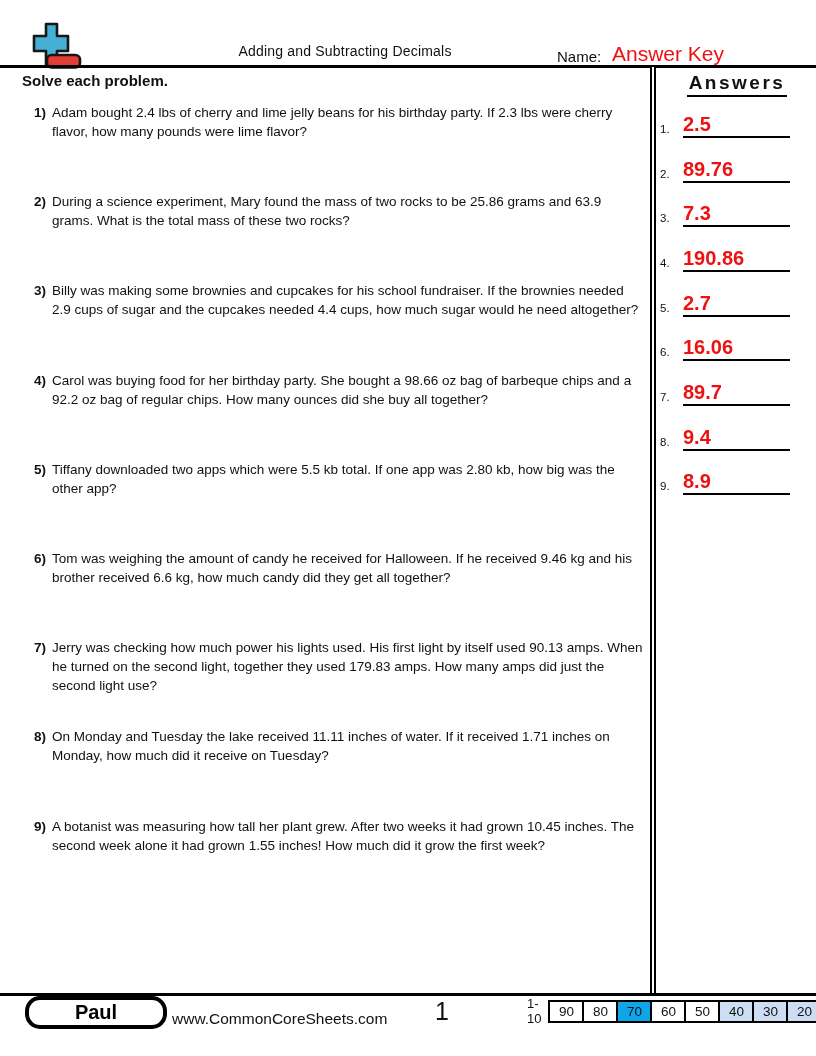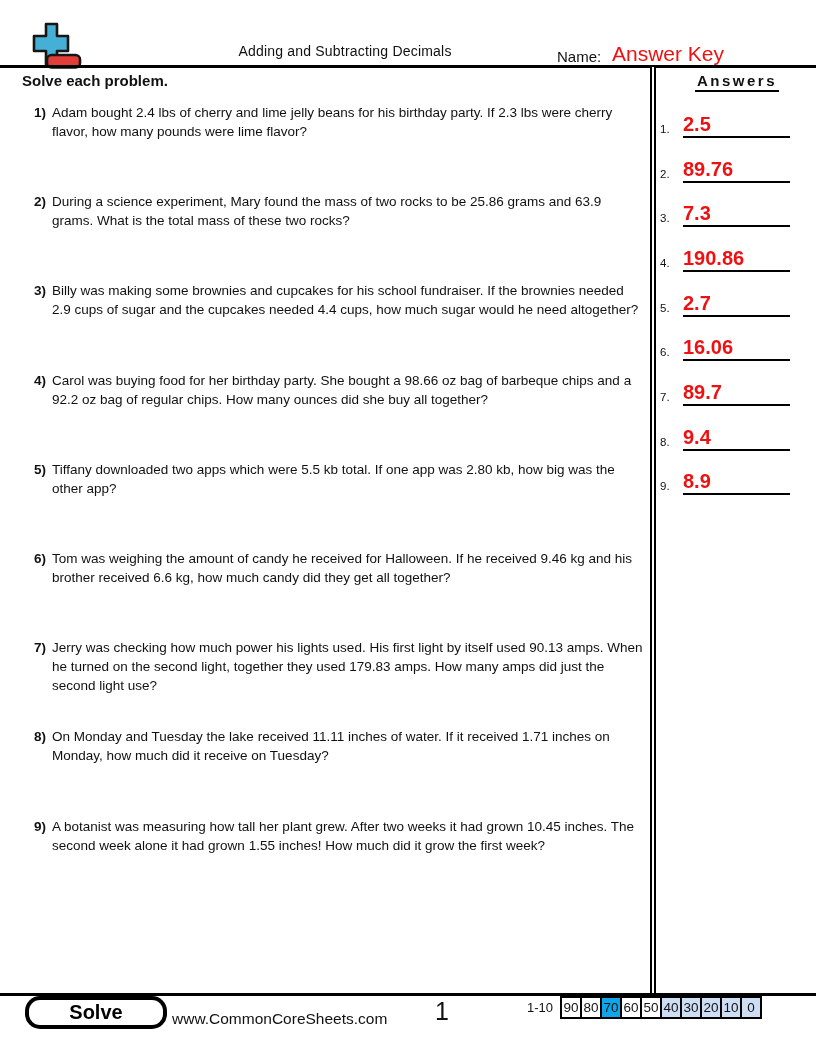--- a/index.html
+++ b/index.html
@@ -37,21 +37,21 @@
   .problem { display:flex; height:89.2px; overflow:visible; }
   .pnum {
     width:26px; min-width:26px; text-align:right; margin-right:6px;
     font-weight:bold; font-size:13.5px; line-height:19px;
   }
   .ptext { font-size:13.5px; line-height:19px; max-width:594px; }
 
   
   .answers-title-wrap { position:absolute; left:658px; top:72px; width:158px; text-align:center; }
   .answers-title {
-    display:inline-block; font-size:15px; font-weight:bold; letter-spacing:2.5px;
+    display:inline-block; font-size:19px; font-weight:bold; letter-spacing:2.5px;
     border-bottom:2px solid #000; padding:0 2px 1px 2px;
   }
   .answers-list { position:absolute; left:657px; top:93.4px; width:159px; }
   .ans-row { position:relative; height:44.65px; }
   .ans-num { position:absolute; left:3px; bottom:3px; font-size:11.5px; }
   .ans-line { position:absolute; left:26px; bottom:0; width:107px; height:2px; background:#000; }
   .ans-value {
     position:absolute; left:26px; bottom:2px; width:107px; text-align:left;
     font-size:20px; font-weight:bold; color:var(--answer-red);
   }
@@ -63,21 +63,21 @@
     position:absolute; inset:4px; background:#fff; border-radius:11px;
     display:flex; align-items:center; justify-content:center;
     font-size:20px; font-weight:bold; color:#000;
   }
   .website { position:absolute; left:172px; top:1010px; font-size:15.5px; }
   .page-num { position:absolute; left:400px; top:997px; width:84px; text-align:center; font-size:25px; }
   .score { position:absolute; left:527px; top:996px; display:flex; align-items:center; }
   .score-label { font-size:13px; margin-right:7px; }
   .score-cells { display:flex; }
   .score-cell {
-    width:22px; height:23px; border:2px solid #000; margin-left:-2px;
+    width:36px; height:23px; border:2px solid #000; margin-left:-2px;
     display:flex; align-items:center; justify-content:center; font-size:13.5px;
   }
   .score-cell:first-child { margin-left:0; }
 </style>
 </head>
 <body>
 
 <svg class="logo-svg" width="52" height="48" viewBox="0 0 52 48" aria-hidden="true">
   <path d="M15,2 h11 v12 h11 v15 h-11 v15 h-11 v-15 h-12 v-15 h12 z" stroke="#161616" stroke-width="2.6" stroke-linejoin="round" fill="#45afd5"></path>
   <rect x="16" y="33" width="33" height="12.5" rx="4.5" stroke="#161616" stroke-width="2.6" fill="#e33d38"></rect>
@@ -176,21 +176,21 @@
     </div>
     <div class="ans-row">
       <span class="ans-num">9.</span>
       <div class="ans-value">8.9</div>
       <div class="ans-line"></div>
     </div>
   </div>
 
 <div class="footer-rule"></div>
 <div class="math-badge">
-  <div class="math-badge-inner">Solve</div>
+  <div class="math-badge-inner">Paul</div>
 </div>
 <div class="website">www.CommonCoreSheets.com</div>
 <div class="page-num">1</div>
 <div class="score">
   <span class="score-label">1-10</span>
   <div class="score-cells">
       <div class="score-cell" style="background: rgb(255, 255, 255);">90</div>
       <div class="score-cell" style="background: rgb(255, 255, 255);">80</div>
       <div class="score-cell" style="background: #0ea5e9;">70</div>
       <div class="score-cell" style="background: rgb(255, 255, 255);">60</div>

